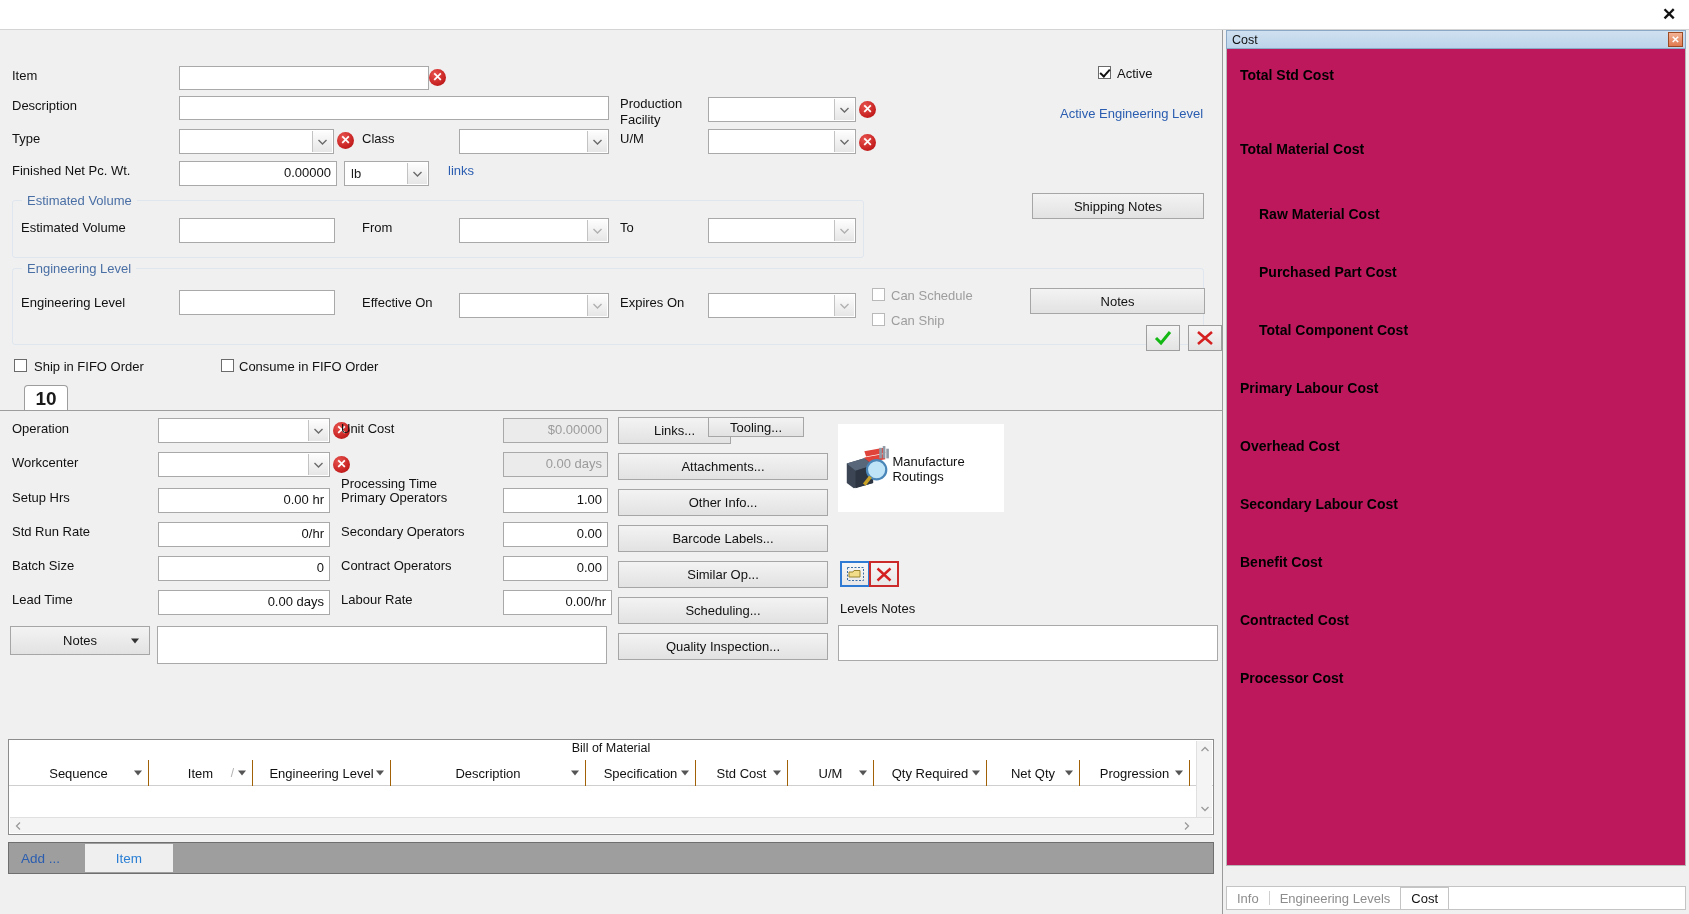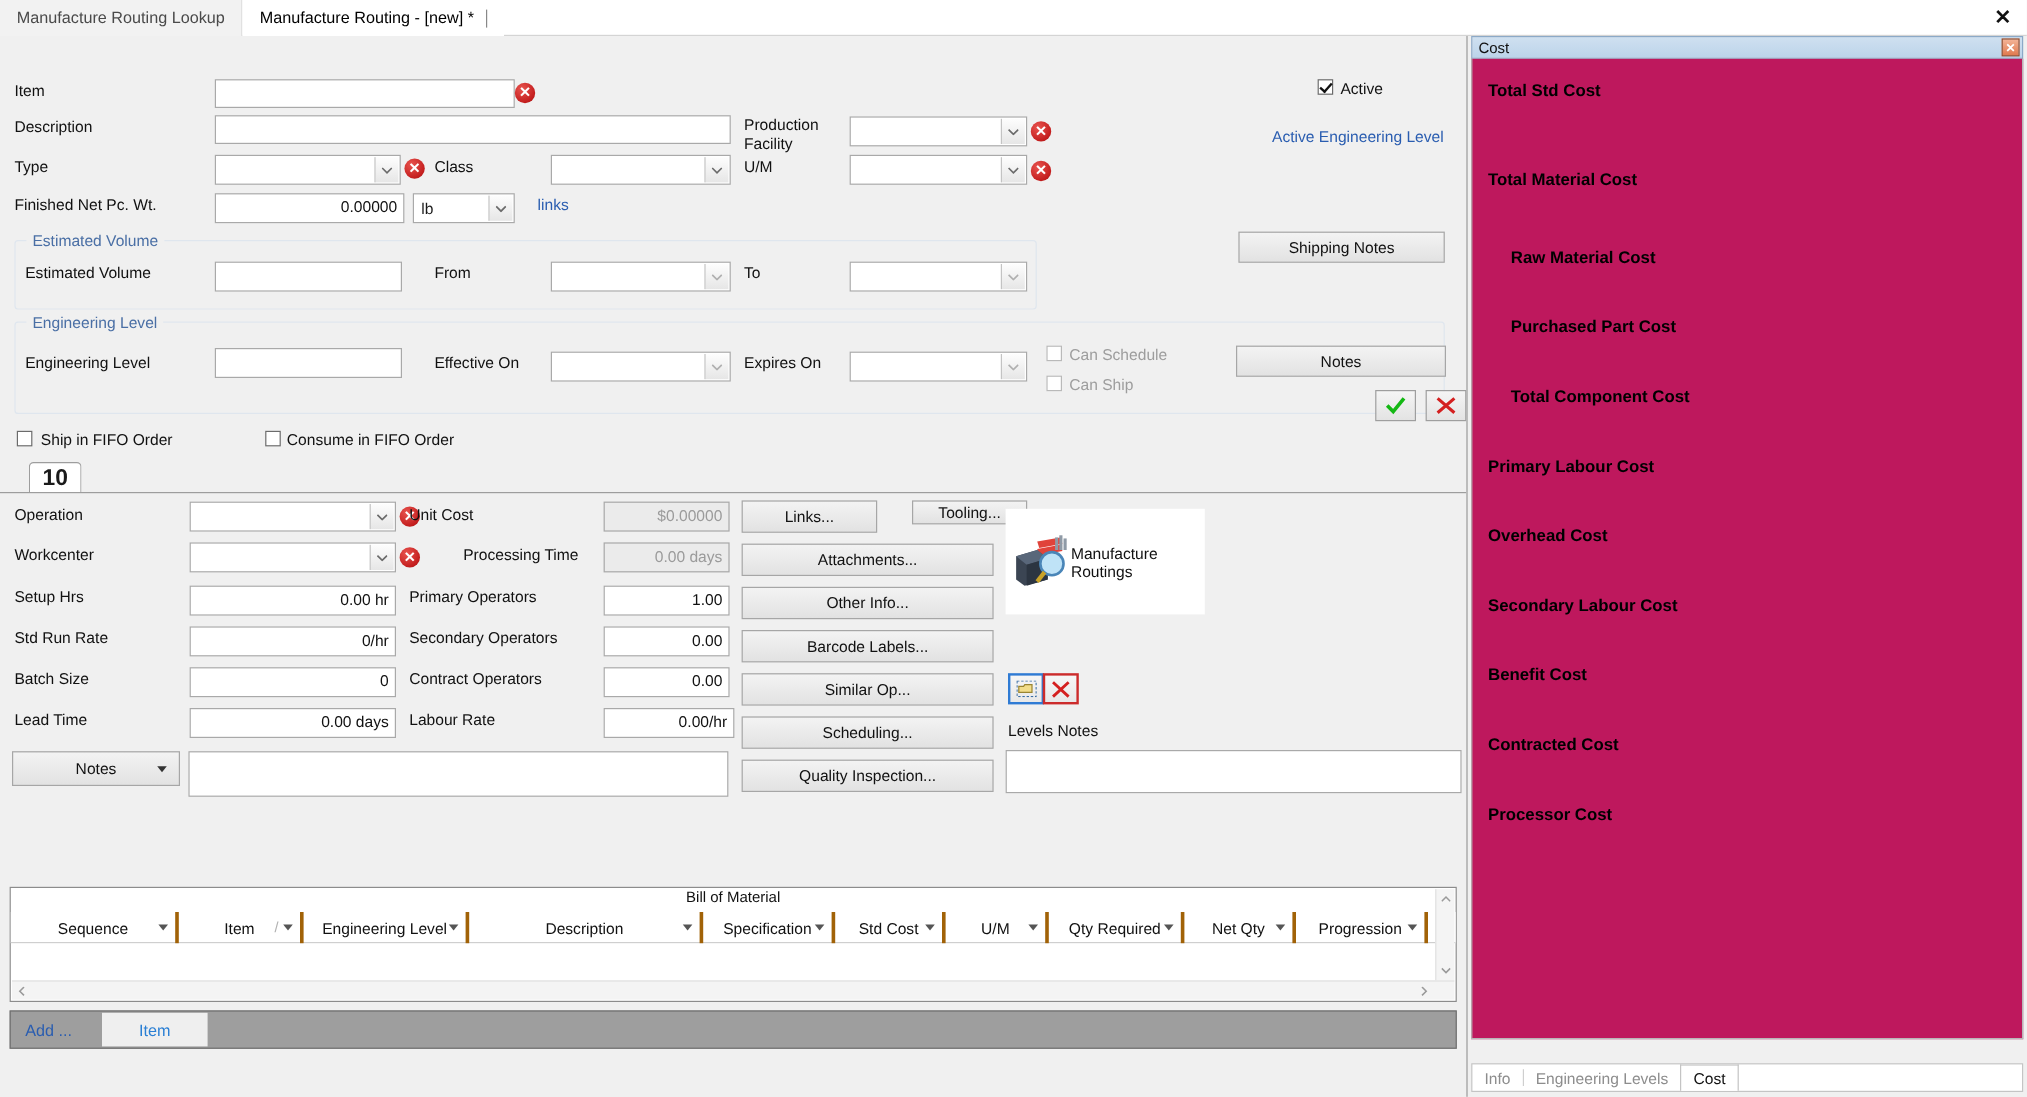--- a/index.html
+++ b/index.html
@@ -136,21 +136,21 @@
   .grid-title {
     position: absolute; left: 0; right: 0; top: 1px; text-align: center;
     font-size: 12.5px; color: #111;
   }
   .grid-hdr {
     position: absolute; left: 0; top: 20px; right: 0; height: 26px;
     display: flex; background: #fff; border-bottom: 1px solid #cfcfcf;
   }
   .gcol {
     display: flex; align-items: center; justify-content: center;
-    border-right: 3px solid #a16207; font-size: 13px; color: #111;
+    border-right: 1px solid #a16207; font-size: 13px; color: #111;
     position: relative; height: 26px; cursor: pointer;
   }
   .gcol .fdrop {
     position: absolute; right: 6px; top: 50%; transform: translateY(-50%);
     width: 0; height: 0; border-left: 4px solid transparent;
     border-right: 4px solid transparent; border-top: 5px solid #555;
   }
   .gcol .slash { position:absolute; right: 18px; color:#b0b0b0; font-size: 12px;}
 
   .vscroll {
@@ -223,23 +223,20 @@
   .ok-btn, .no-btn {
     position: absolute; width: 34px; height: 26px;
     background: linear-gradient(#f5f5f5,#e3e3e3); border: 1px solid #9e9e9e;
     display: flex; align-items: center; justify-content: center; cursor: pointer;
   }
 </style>
 </head>
 <body>
 
 <div class="topbar">
-  <div class="tabstrip">
-    <span class="tab inactive">Manufacture Routing Lookup</span><span class="tab active"><span>Manufacture Routing - [new] *</span><span class="tabcaret"></span></span>
-  </div>
   <div class="winclose">✕</div>
 </div>
 
 <div class="form-area">
 
   <div class="lbl" style="left:12px; top:38px;">Item</div>
   <input class="tbox" style="left: 179px; top: 36px; width: 250px; height: 24px;" value="">
   <div class="errico" style="left:429px; top:39px;">✕</div>
 
   <div class="lbl" style="left:12px; top:68px;">Description</div>
@@ -398,37 +395,37 @@
 
   <div class="lbl" style="left:12px; top:528px;">Batch Size</div>
   <div class="tbox right" style="left:158px; top:526px; width:172px; height:25px;">0</div>
 
   <div class="lbl" style="left:12px; top:562px;">Lead Time</div>
   <div class="tbox right" style="left:158px; top:560px; width:172px; height:25px;">0.00 days</div>
 
   <div class="lbl" style="left:341px; top:391px;">Unit Cost</div>
   <div class="tbox ro right" style="left:503px; top:388px; width:105px; height:25px;">$0.00000</div>
 
-  <div class="lbl" style="left:341px; top:425px;margin-left:45px;">Processing Time</div>
+  <div class="lbl" style="left:341px; top:446px;">Processing Time</div>
   <div class="tbox ro right" style="left:503px; top:422px; width:105px; height:25px;">0.00 days</div>
 
   <div class="lbl" style="left:341px; top:460px;">Primary Operators</div>
   <div class="tbox right" style="left:503px; top:458px; width:105px; height:25px;">1.00</div>
 
   <div class="lbl" style="left:341px; top:494px;">Secondary Operators</div>
   <div class="tbox right" style="left:503px; top:492px; width:105px; height:25px;">0.00</div>
 
   <div class="lbl" style="left:341px; top:528px;">Contract Operators</div>
   <div class="tbox right" style="left:503px; top:526px; width:105px; height:25px;">0.00</div>
 
   <div class="lbl" style="left:341px; top:562px;">Labour Rate</div>
   <div class="tbox right" style="left:503px; top:560px; width:109px; height:25px;">0.00/hr</div>
 
   <div class="btn3d" style="left:618px; top:387px; width:113px; height:27px;">Links...</div>
-  <div class="btn3d" style="left:760px; top:387px; width:96px; height:20px;">Tooling...</div>
+  <div class="btn3d" style="left:708px; top:387px; width:96px; height:20px;">Tooling...</div>
   <div class="btn3d" style="left:618px; top:423px; width:210px; height:27px;">Attachments...</div>
   <div class="btn3d" style="left:618px; top:459px; width:210px; height:27px;">Other Info...</div>
   <div class="btn3d" style="left:618px; top:495px; width:210px; height:27px;">Barcode Labels...</div>
   <div class="btn3d" style="left:618px; top:531px; width:210px; height:27px;">Similar Op...</div>
   <div class="btn3d" style="left:618px; top:567px; width:210px; height:27px;">Scheduling...</div>
   <div class="btn3d" style="left:618px; top:603px; width:210px; height:27px;">Quality Inspection...</div>
 
   <div class="pic-box">
     <svg width="62" height="50" viewBox="0 0 62 50">
       <path d="M30 6 L52 2 L54 8 L32 12 Z" fill="#e0433a"></path>

